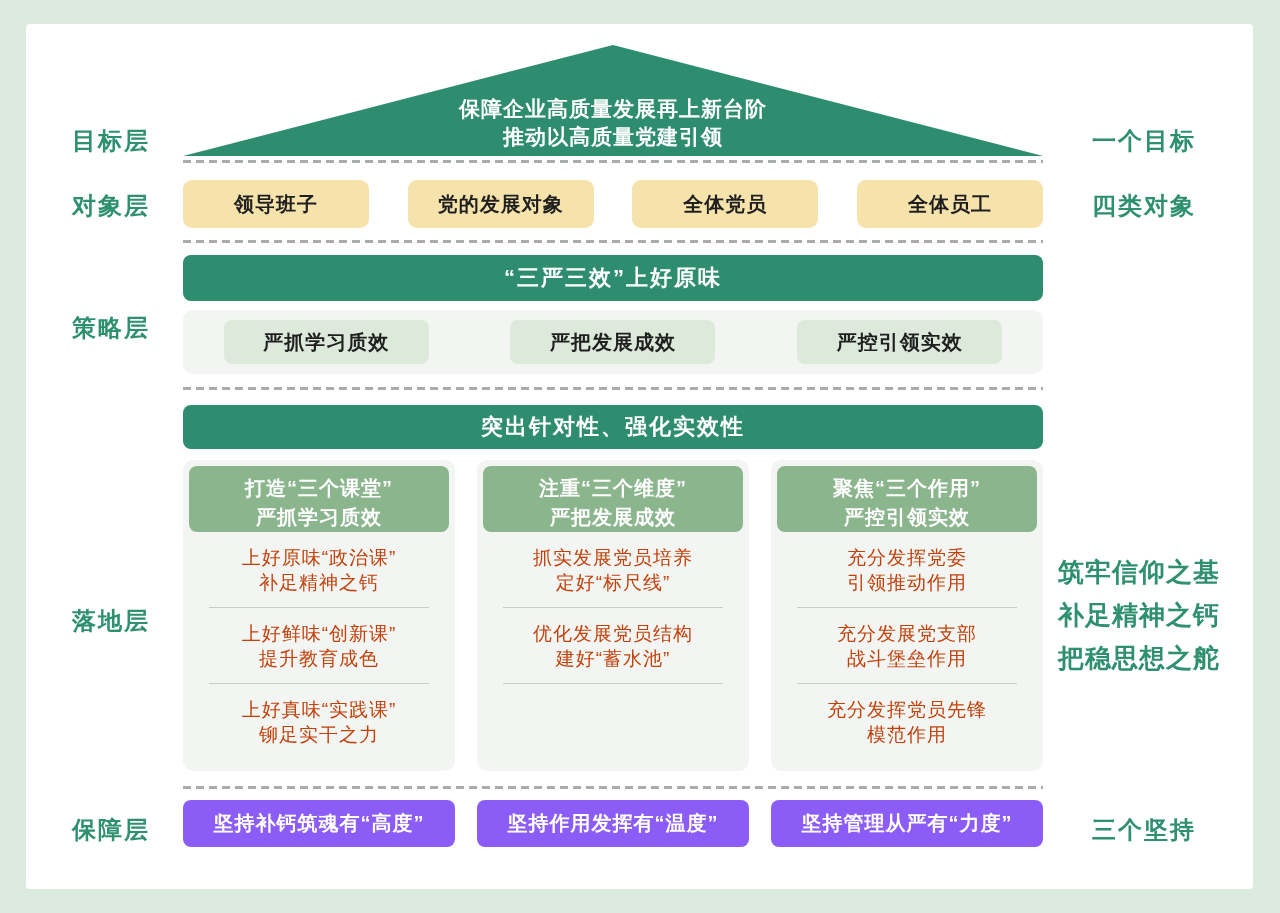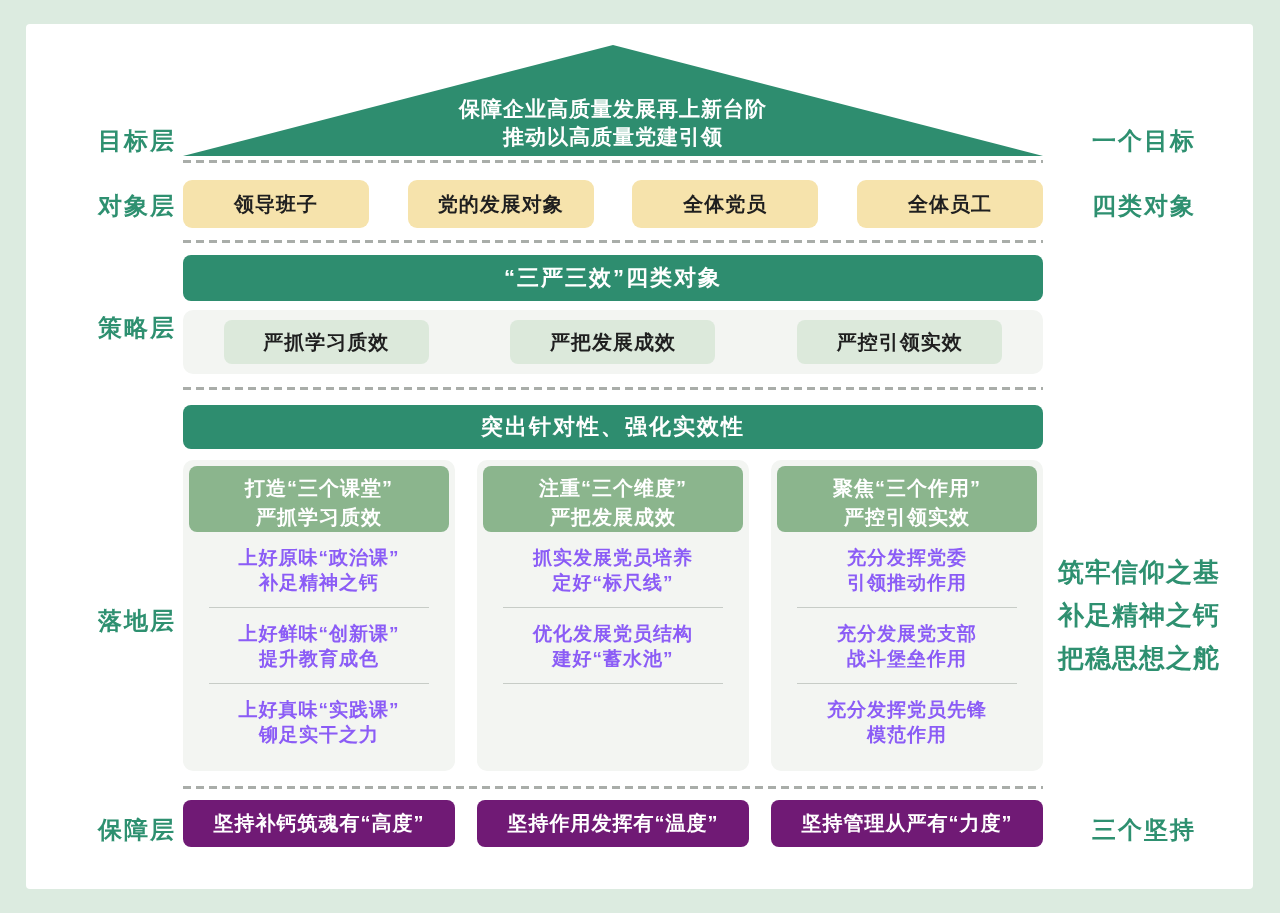--- a/index.html
+++ b/index.html
@@ -9,21 +9,21 @@
     font-family:"Liberation Sans","DejaVu Sans",sans-serif;
     overflow:hidden;
   }
   .card{
     position:absolute;left:26px;top:24px;width:1227px;height:865px;
     background:#ffffff;border-radius:4px;
   }
   
   .layer-label{
     position:absolute;left:72px;
-    font-size:24px;font-weight:bold;color:#2e9070;letter-spacing:2px;white-space:nowrap;margin-left:26px;
+    font-size:24px;font-weight:bold;color:#2e9070;letter-spacing:2px;white-space:nowrap;
   }
   .right-label{
     position:absolute;left:1092px;
     font-size:24px;font-weight:bold;color:#2e9070;letter-spacing:2px;white-space:nowrap;
   }
   .right-multi{
     position:absolute;left:1058px;top:551px;
     font-size:26px;font-weight:bold;color:#2e9070;letter-spacing:1px;
     line-height:43px;white-space:nowrap;
   }
@@ -80,32 +80,32 @@
     flex:1;background:#f3f5f2;border-radius:10px;
     padding:6px 6px 12px;box-sizing:border-box;
   }
   .col-head{
     height:66px;background:#8bb58d;border-radius:8px;
     display:flex;flex-direction:column;align-items:center;justify-content:flex-end;
     color:#ffffff;font-weight:bold;font-size:20px;line-height:29px;letter-spacing:1px;
   }
   .col-item{
     height:75px;display:flex;flex-direction:column;align-items:center;justify-content:center;
-    color:#8b5cf6;font-size:19px;font-weight:700;line-height:25px;letter-spacing:1px;
+    color:#c2410c;font-size:19px;font-weight:400;line-height:25px;letter-spacing:1px;
     text-align:center;
   }
   .col-item:first-of-type{margin-top:3px;}
   .col-rule{height:1px;background:#c7ccc7;margin:0 20px;}
   
   .btm-row{
     position:absolute;left:183px;top:800px;width:860px;
     display:flex;gap:22px;
   }
   .btm-btn{
-    flex:1;height:47px;background:#701a75;border-radius:8px;
+    flex:1;height:47px;background:#8b5cf6;border-radius:8px;
     display:flex;align-items:center;justify-content:center;
     color:#ffffff;font-weight:bold;font-size:20px;letter-spacing:1px;
   }
 </style>
 </head>
 <body>
 
 <div class="card"></div>
 
 <div class="layer-label" style="top:125px">目标层</div>
@@ -136,21 +136,21 @@
 <div class="dash" style="top:387px"></div>
 <div class="dash" style="top:786px"></div>
 
 <div class="obj-row">
   <div class="obj-box">领导班子</div>
   <div class="obj-box">党的发展对象</div>
   <div class="obj-box">全体党员</div>
   <div class="obj-box">全体员工</div>
 </div>
 
-<div class="bar" style="top:255px">“三严三效”四类对象</div>
+<div class="bar" style="top:255px">“三严三效”上好原味</div>
 <div class="strat-panel">
   <div class="strat-box">严抓学习质效</div>
   <div class="strat-box">严把发展成效</div>
   <div class="strat-box">严控引领实效</div>
 </div>
 
 <div class="bar" style="top:405px;height:44px">突出针对性、强化实效性</div>
 <div class="cols">
 
   <div class="col">

